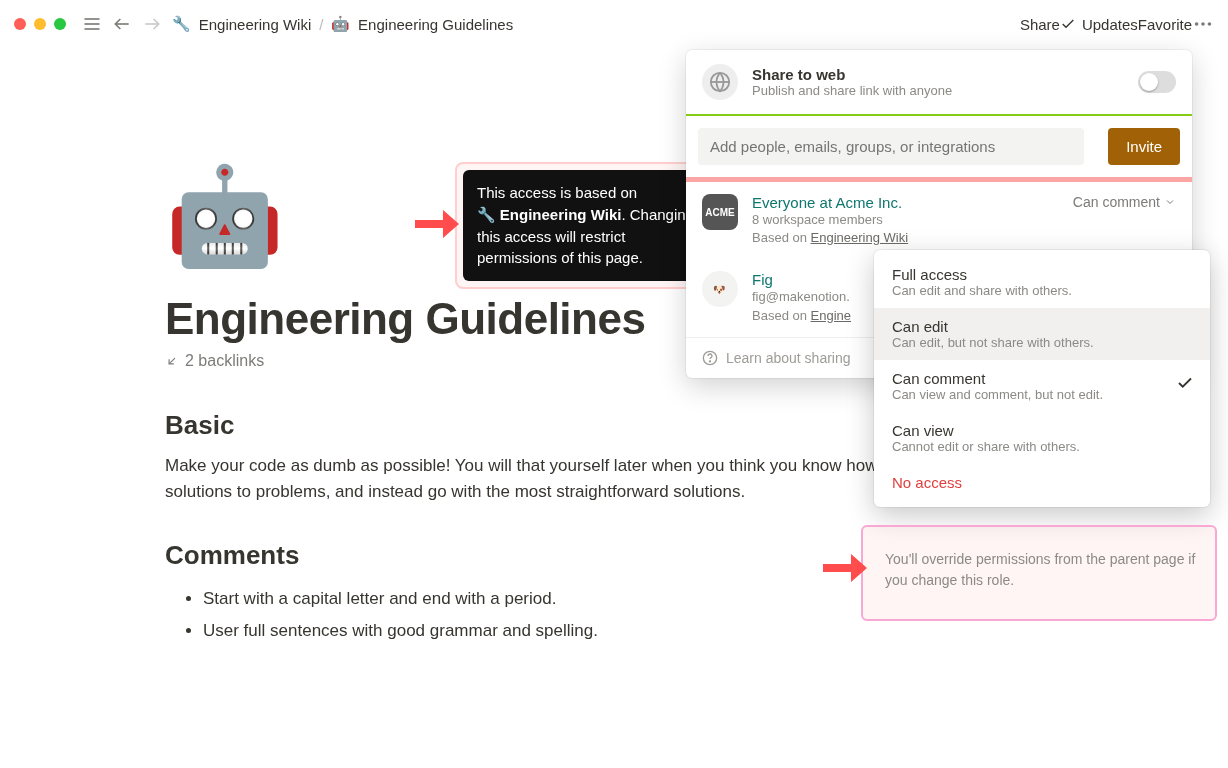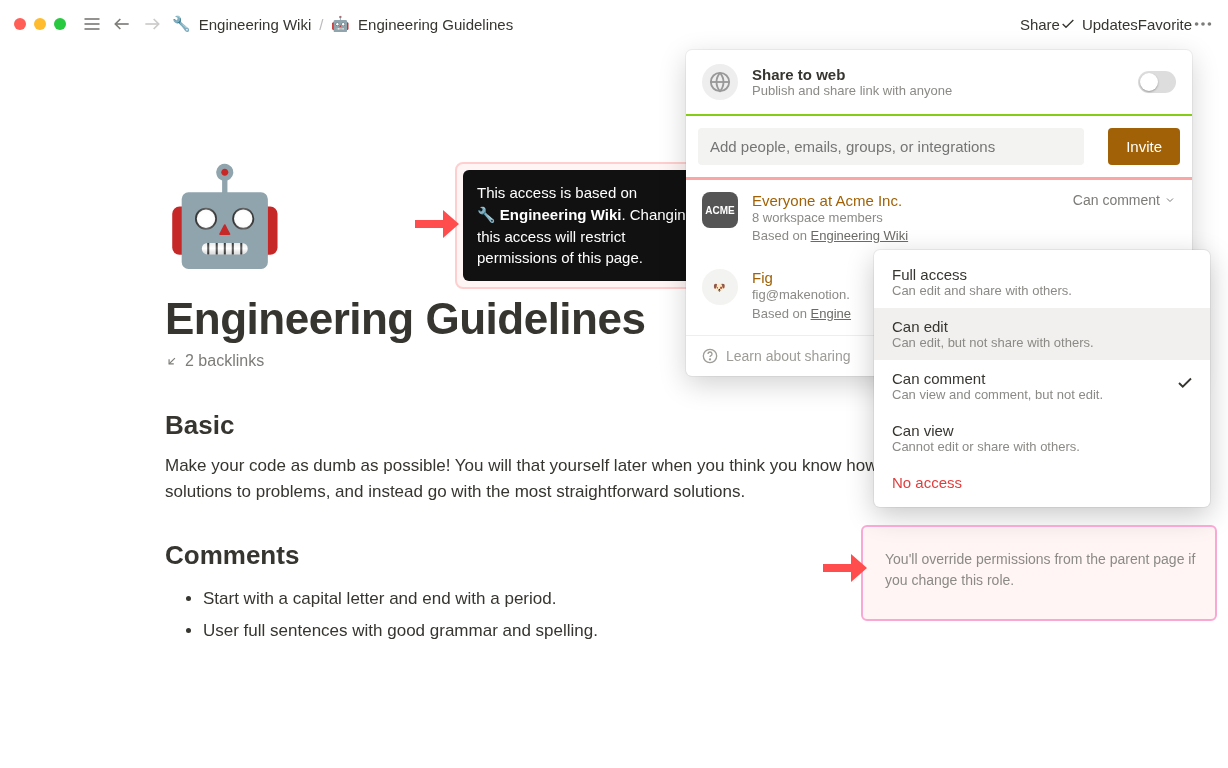--- a/index.html
+++ b/index.html
@@ -83,27 +83,27 @@
   border-radius:6px;
   box-shadow: 0 8px 28px rgba(0,0,0,0.18), 0 0 0 1px rgba(15,15,15,0.05);
   font-size:14px;
 }
 .share-row { display:flex; align-items:center; padding:14px 16px; gap:14px; border-bottom:2px solid #84cc16;}
 .globe { width:36px; height:36px; border-radius:50%; background:#eee; display:flex; align-items:center; justify-content:center; color:#999;}
 .share-title { font-size:15px; font-weight:600; color:#37352f;}
 .share-sub { font-size:13px; color:#8b8a86;}
 .toggle { margin-left:auto; width:38px; height:22px; background:#ddd; border-radius:11px; position:relative;}
 .toggle::after { content:""; position:absolute; left:2px; top:2px; width:18px; height:18px; background:#fff; border-radius:50%; box-shadow:0 1px 2px rgba(0,0,0,0.3);}
-.invite-row { display:flex; padding:12px; gap:24px; border-bottom:3px solid #fca5a5;}
+.invite-row { display:flex; padding:12px; gap:24px; border-bottom:5px solid #fca5a5;}
 .invite-input { flex:1; border:none; background:#f3f3f1; border-radius:4px; padding:10px 12px; font-size:15px; color:#666;}
 .invite-btn { background:#a16207; color:#fff; border:none; border-radius:4px; padding:0 18px; font-size:15px; font-weight:500; cursor:pointer;}
 .member-row { display:flex; align-items:flex-start; padding:12px 16px; gap:14px;}
 .avatar { width:36px; height:36px; border-radius:8px; background:#555; color:#fff; display:flex; align-items:center; justify-content:center; font-size:10px; font-weight:700;}
 .avatar.round { border-radius:50%; background:#f3f3f1; color:#555;}
-.member-info .mname { font-size:15px; font-weight:500; color:#a16207;}
+.member-info .mname { font-size:15px; font-weight:500; color:#0f766e;}
 .member-info .mline { font-size:13px; color:#8b8a86; line-height:1.4;}
 .member-info .mline a { color:#6b6a66; text-decoration:underline;}
 .perm-chip { margin-left:auto; font-size:14px; color:#7c7b77; display:flex; align-items:center; gap:4px; cursor:pointer;}
 .learn-row { padding:12px 16px; border-top:1px solid #eee; color:#9e9c97; font-size:14px; display:flex; align-items:center; gap:8px;}
 
 
 .perm-dd {
   position:absolute;
   left: 874px;
   top: 250px;

